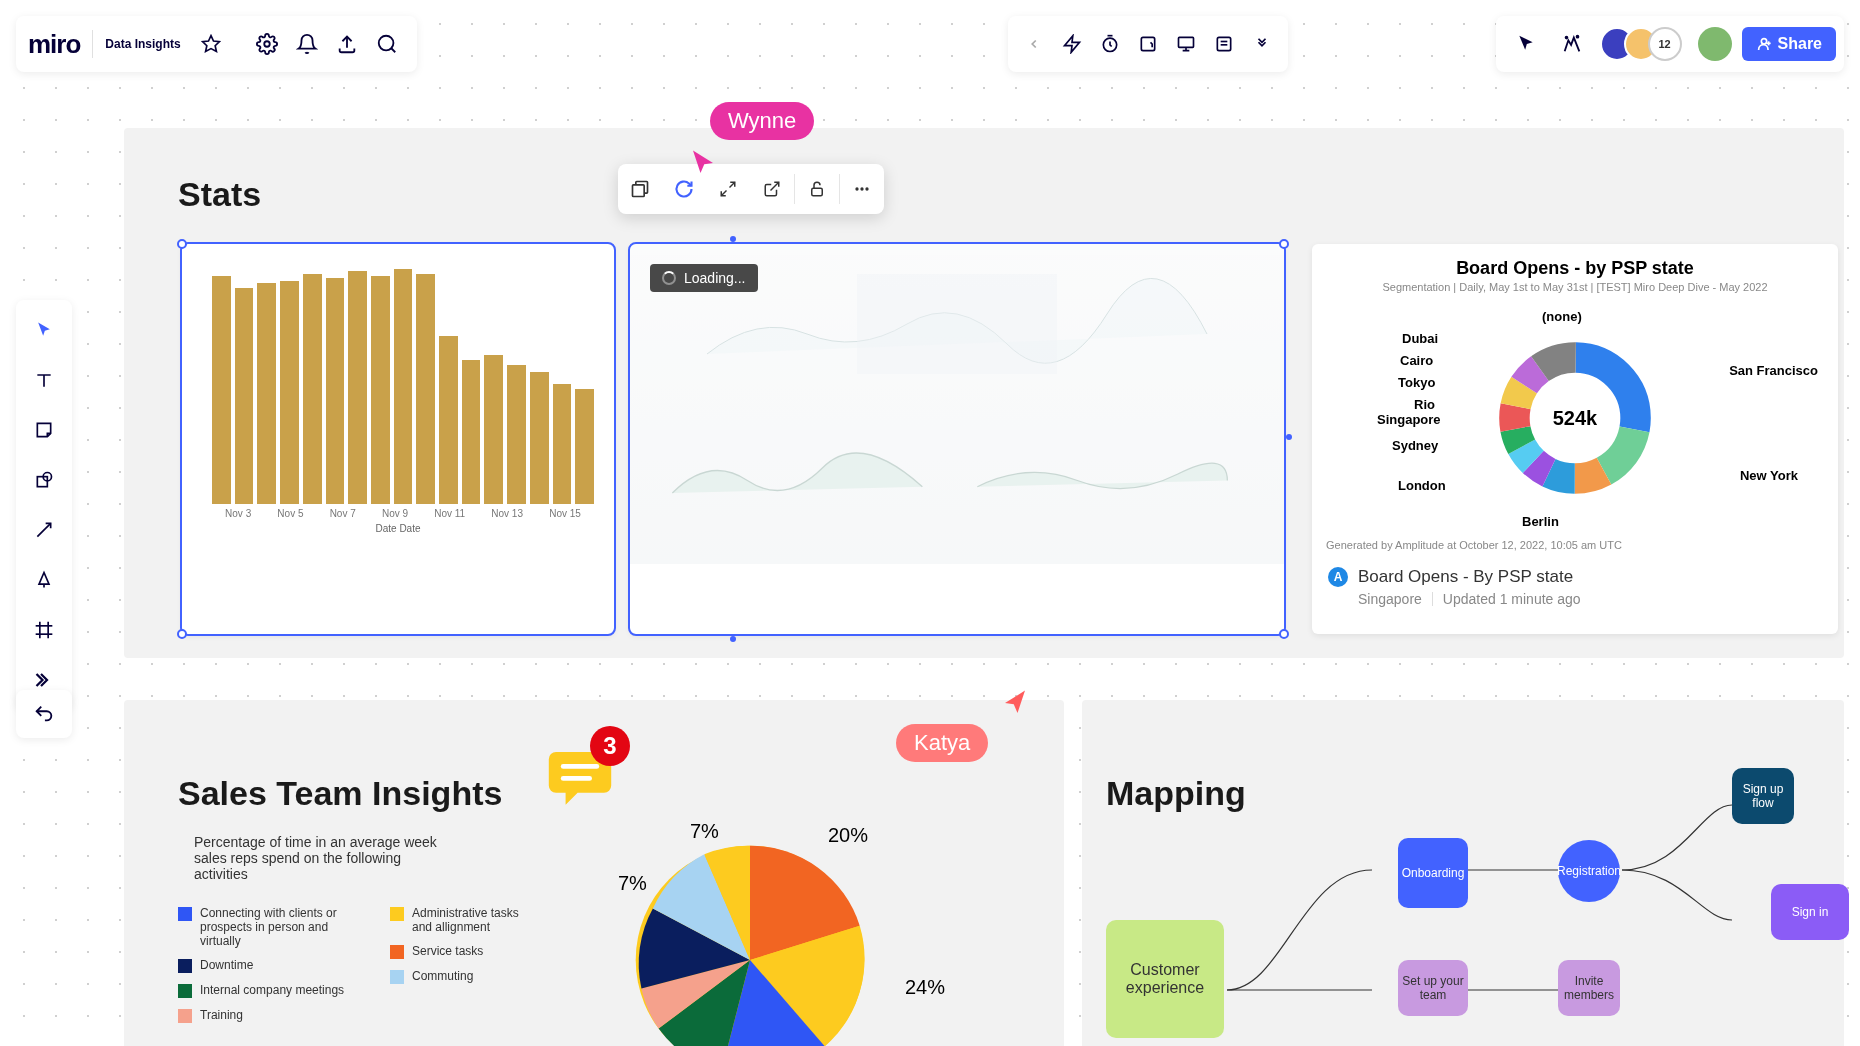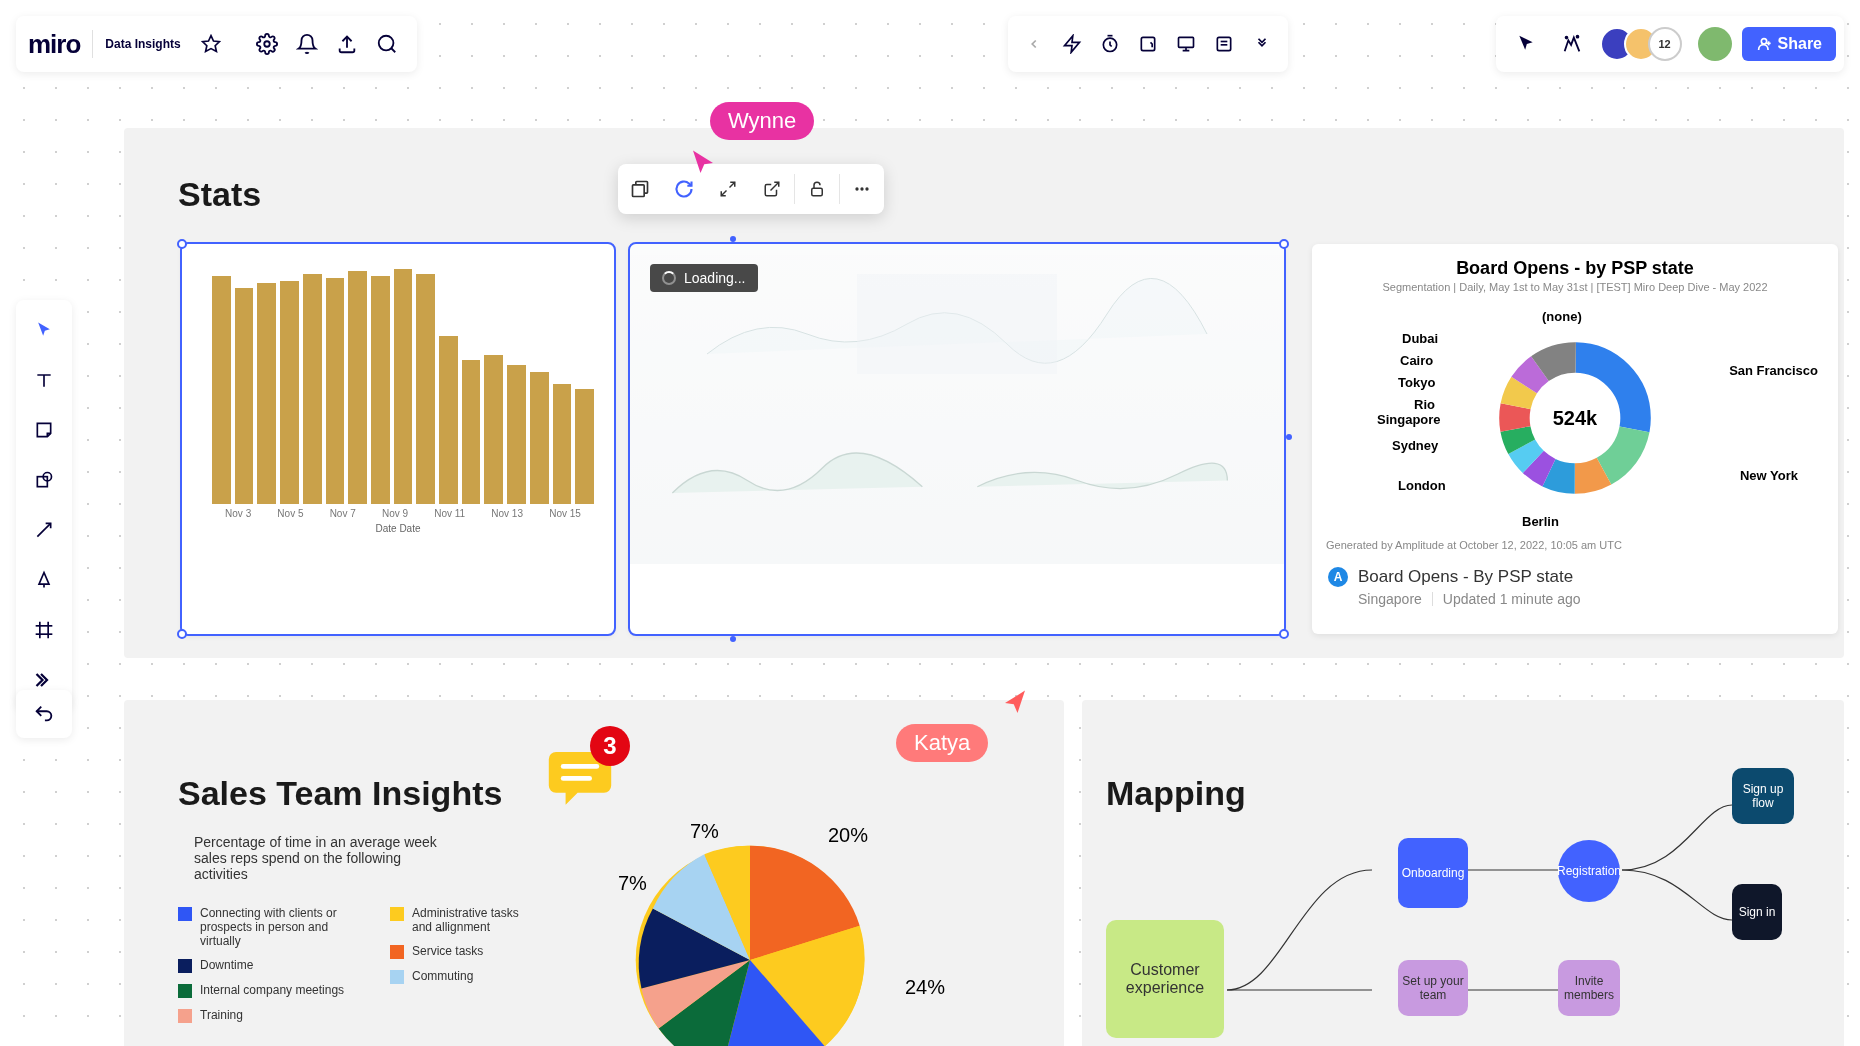--- a/index.html
+++ b/index.html
@@ -512,13 +512,13 @@
   <path class="map-line" d="M540 130 C600 130 620 65 650 65"></path>
   <path class="map-line" d="M540 130 C600 130 620 180 650 180"></path>
 </svg>
 
 <div class="map-node" style="left:1106px;top:920px;width:118px;height:118px;background:#C8E986;color:#333;font-size:16px">Customer experience</div>
 <div class="map-node" style="left:1398px;top:838px;width:70px;height:70px;background:#4262FF">Onboarding</div>
 <div class="map-node" style="left:1398px;top:960px;width:70px;height:56px;background:#C89AE0;color:#333">Set up your team</div>
 <div class="map-node" style="left:1558px;top:840px;width:62px;height:62px;background:#4262FF;border-radius:50%">Registration</div>
 <div class="map-node" style="left:1558px;top:960px;width:62px;height:56px;background:#C89AE0;color:#333">Invite members</div>
 <div class="map-node" style="left:1732px;top:768px;width:62px;height:56px;background:#0c4a6e">Sign up flow</div>
-<div class="map-node" style="left:1732px;top:884px;width:50px;height:56px;background:#0f172a">Sign in</div>
+<div class="map-node" style="left:1771px;top:884px;width:78px;height:56px;background:#8b5cf6">Sign in</div>
 
 </body></html>

